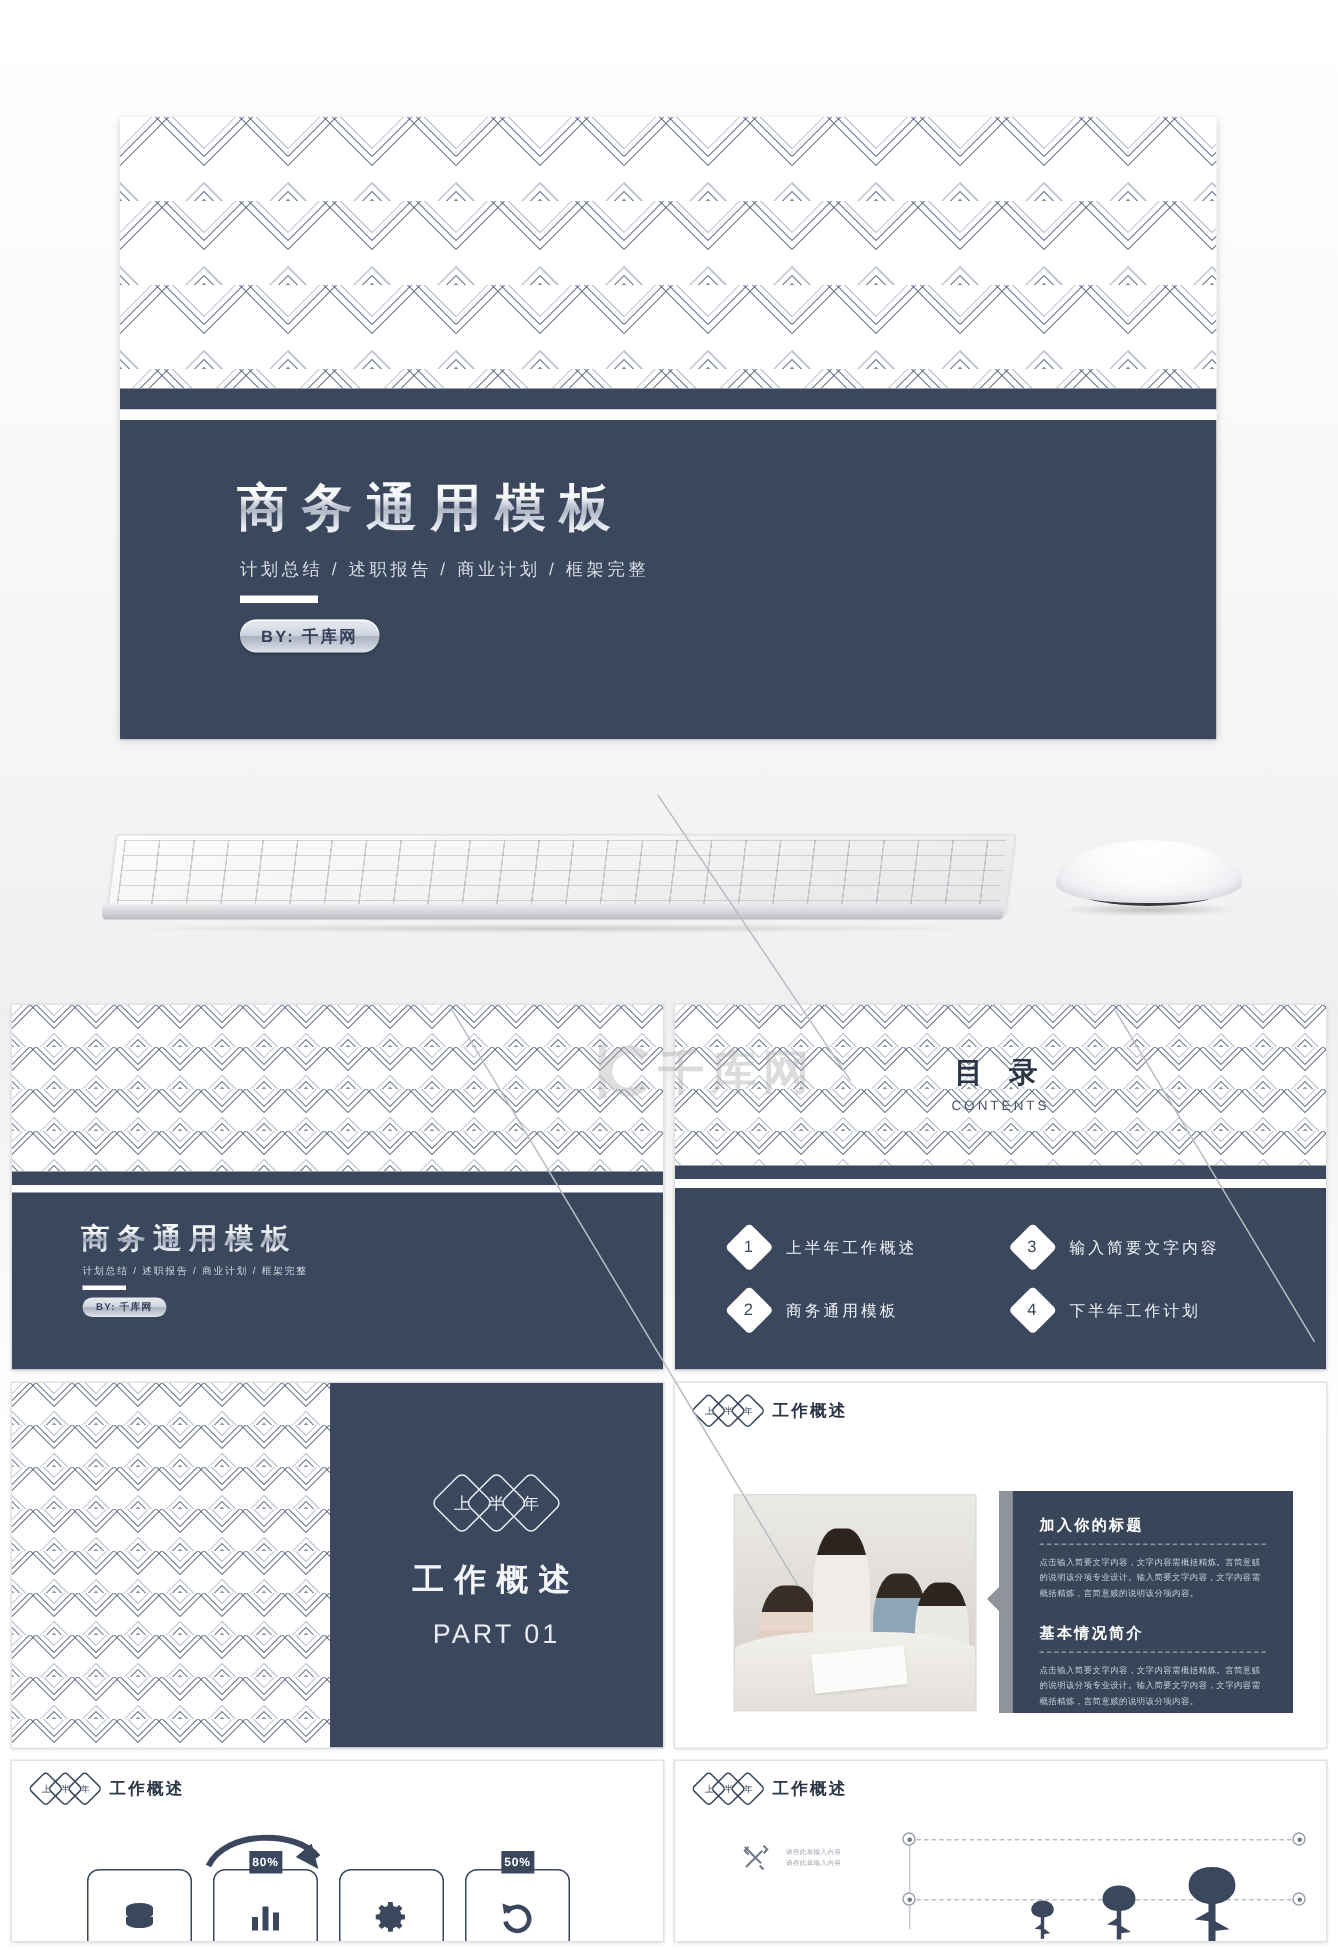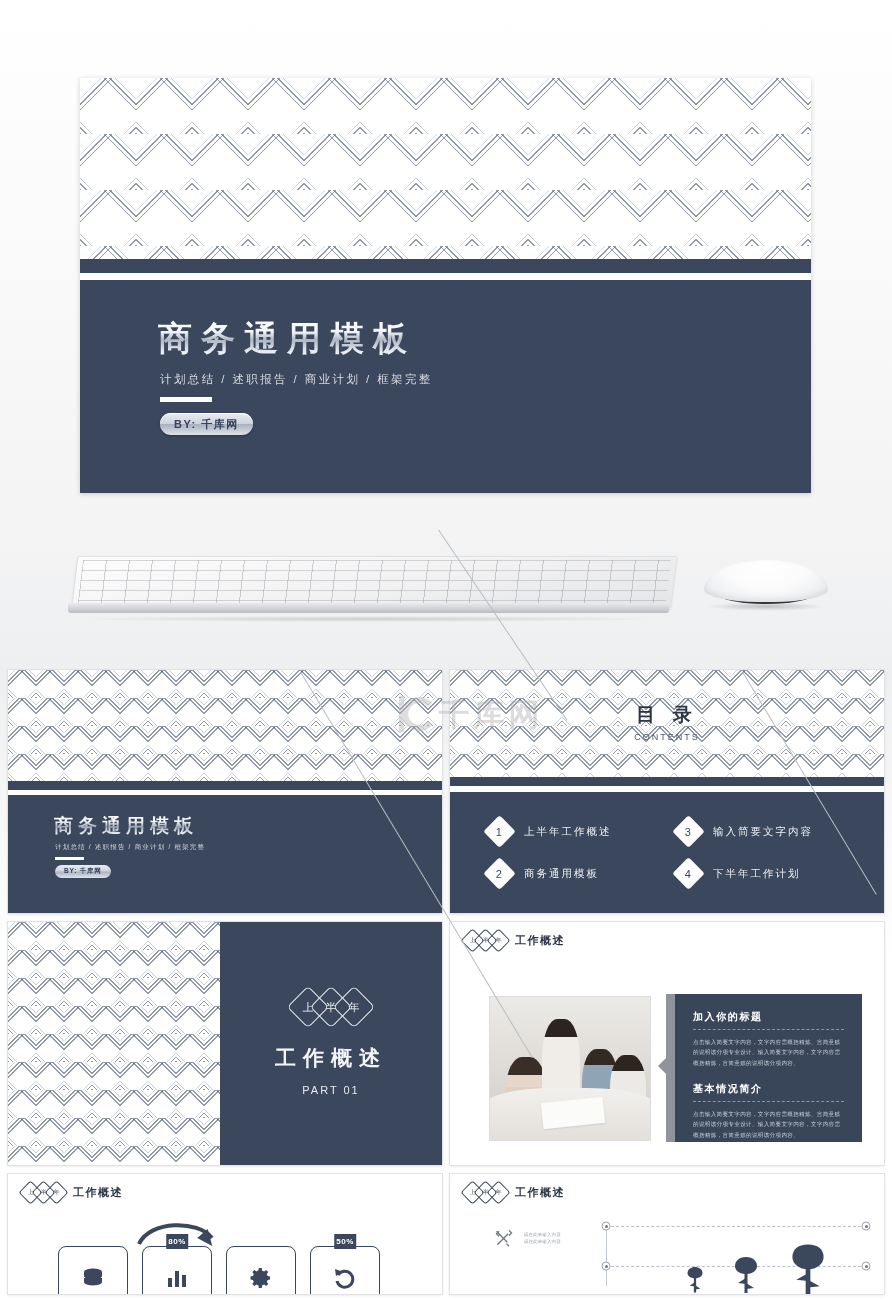--- a/index.html
+++ b/index.html
@@ -158,21 +158,21 @@
   .t3-right{position:absolute;left:212px;top:0;right:0;height:100%;background:#3a475c;
     display:flex;flex-direction:column;align-items:center;justify-content:center;}
   .tri-dia{display:flex;align-items:center;margin-bottom:22px;}
   .tri-dia .d{
     width:28px;height:28px;border:1.4px solid #e7eaf0;transform:rotate(45deg);border-radius:5px;
     display:flex;align-items:center;justify-content:center;margin-left:-7px;
   }
   .tri-dia .d:first-child{margin-left:0;}
   .tri-dia .d span{transform:rotate(-45deg);font-size:11px;color:#eef1f6;}
   .t3-title{font-size:21px;font-weight:bold;letter-spacing:7px;color:#f3f5f8;margin-bottom:12px;}
-  .t3-part{font-size:11px;letter-spacing:2px;color:#e8ebf1;}
+  .t3-part{font-size:18px;letter-spacing:2px;color:#e8ebf1;}
 
   
   .thead{position:absolute;left:14px;top:10px;display:flex;align-items:center;gap:8px;}
   .thead .tri-dia{margin-bottom:0;}
   .thead .tri-dia .d{width:15px;height:15px;border:1.1px solid #3a475c;border-radius:3px;margin-left:-4px;}
   .thead .tri-dia .d:first-child{margin-left:0;}
   .thead .tri-dia .d span{font-size:6px;color:#3a475c;}
   .thead-title{font-size:11px;font-weight:bold;letter-spacing:1.5px;color:#2b3545;}
 
   

